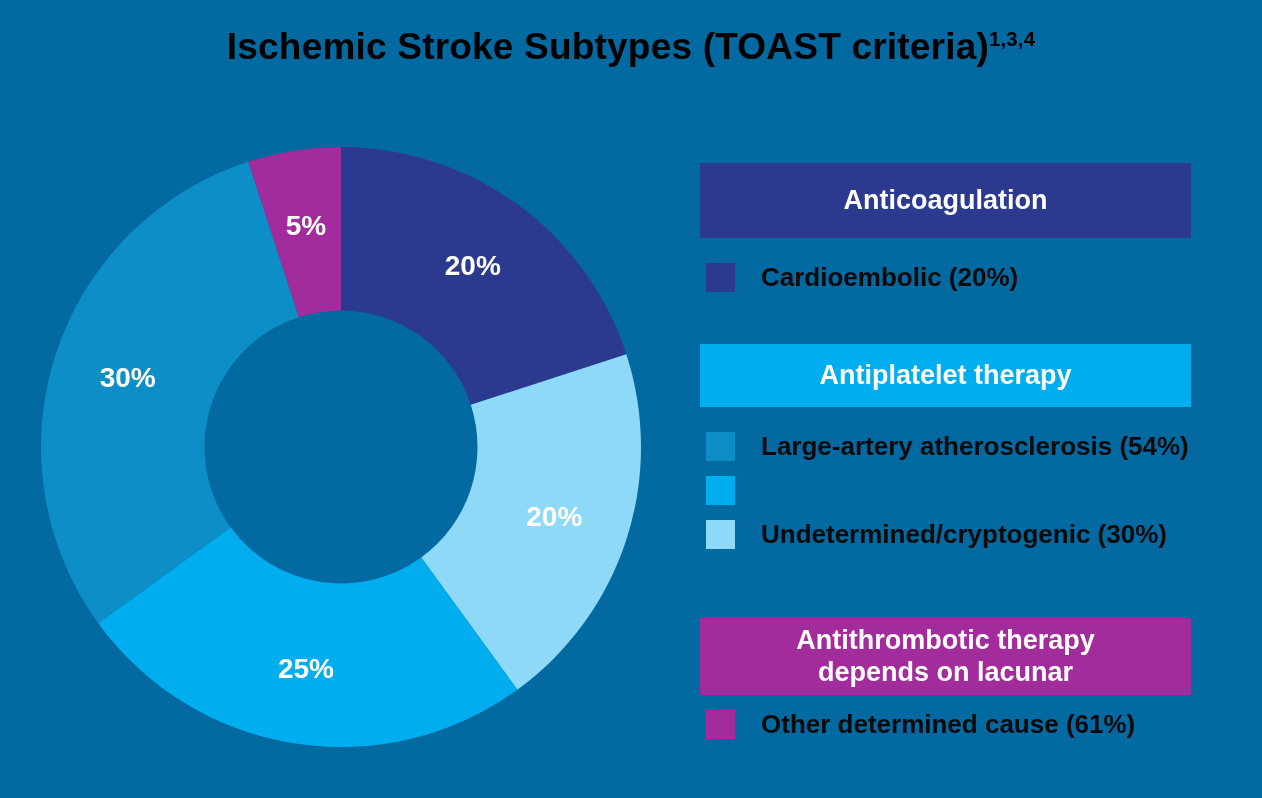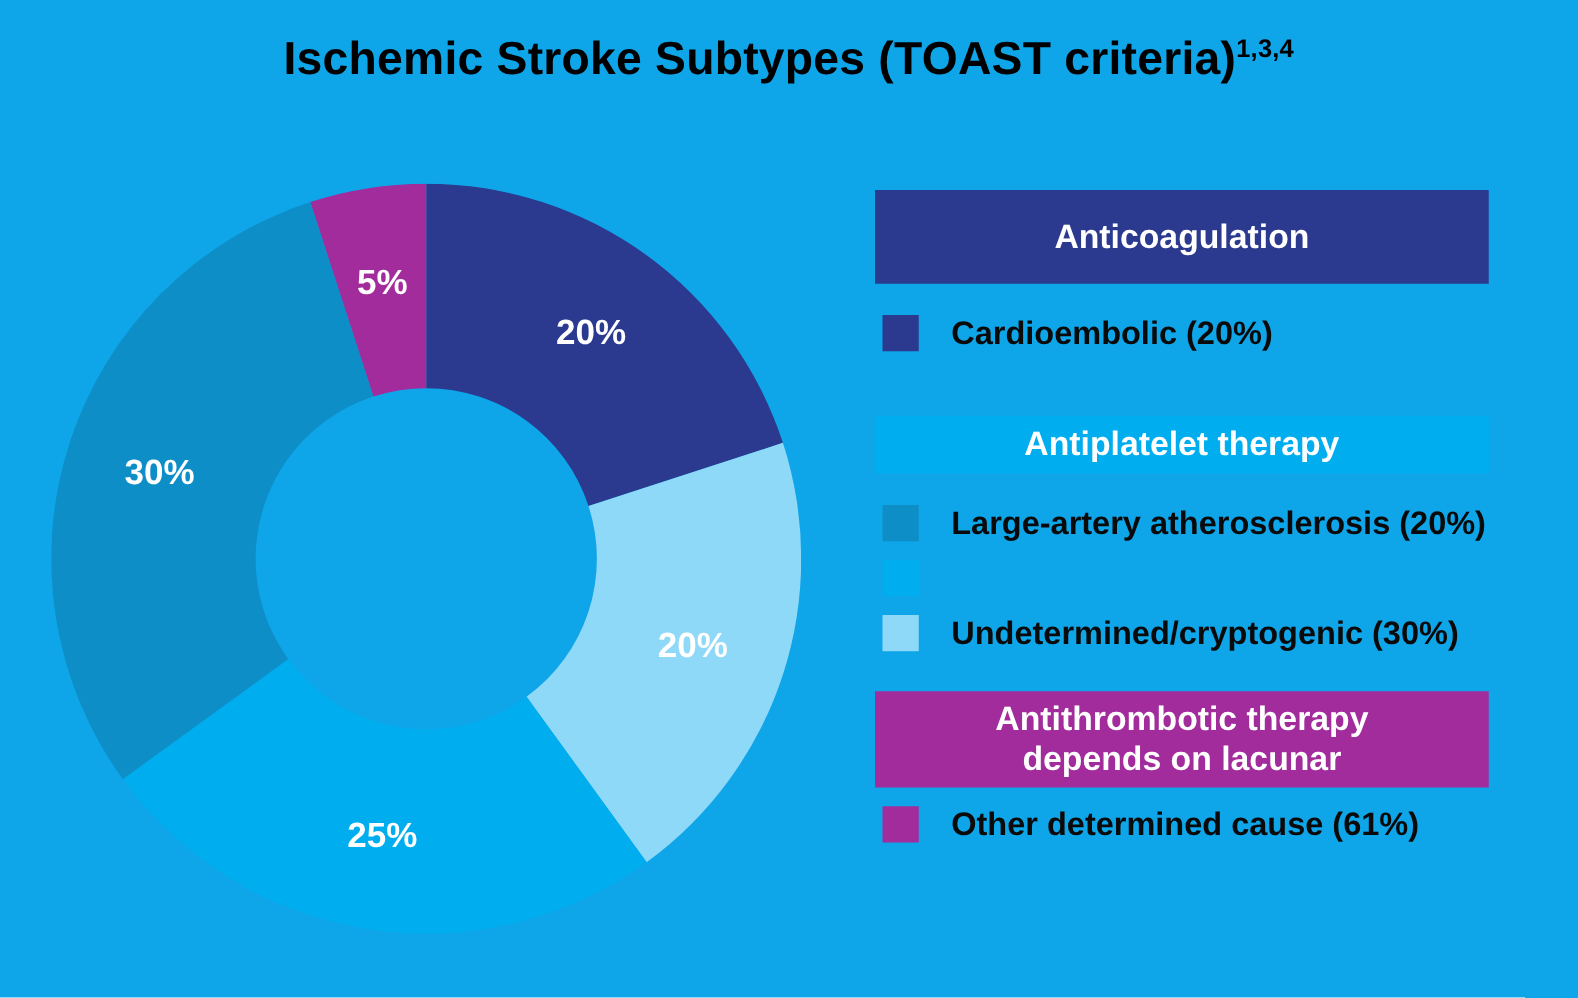--- a/index.html
+++ b/index.html
@@ -1,20 +1,20 @@
 <!DOCTYPE html>
 <html><head>
 <meta charset="utf-8">
 <style>
   html, body { margin: 0; padding: 0; background: #ffffff; }
   .page {
     position: relative;
     width: 1262px;
     height: 798px;
-    background: #0ea5e9;
+    background: #0369a1;
     font-family: "Liberation Sans", sans-serif;
     overflow: hidden;
   }
   .title {
     position: absolute;
     top: 26px;
     left: 0;
     width: 100%;
     text-align: center;
     font-size: 37px;
@@ -38,24 +38,25 @@
   }
   .banner {
     color: #ffffff;
     font-weight: bold;
     font-size: 27px;
     text-align: center;
     display: flex;
     flex-direction: column;
     justify-content: center;
     line-height: 1.18;
+    margin-top: 11px;
   }
   .banner1 { height: 75px; }
-  .banner2 { height: 46px; margin-top: 52px; }
-  .banner3 { height: 77px; margin-top: 32px; }
+  .banner2 { height: 63px; margin-top: 52px; }
+  .banner3 { height: 77px; margin-top: 69px; }
   .legend-item {
     display: flex;
     align-items: center;
     gap: 26px;
     height: 30px;
     padding-left: 6px;
     font-size: 26px;
     font-weight: bold;
     color: #0a0a0a;
   }
@@ -96,21 +97,21 @@
 
     <div class="legend-item mt-lg">
       <span class="swatch" style="background-color: rgb(43, 58, 143);"></span>
       <span>Cardioembolic (20%)</span>
     </div>
 
     <div class="banner banner2" style="background-color: rgb(0, 174, 239);">Antiplatelet therapy</div>
 
     <div class="legend-item mt-lg">
       <span class="swatch" style="background-color: rgb(14, 142, 198);"></span>
-      <span>Large-artery atherosclerosis (20%)</span>
+      <span>Large-artery atherosclerosis (54%)</span>
     </div>
 
     <div class="legend-item mt-sm">
       <span class="swatch" style="background-color: rgb(0, 174, 239);"></span>
     </div>
 
     <div class="legend-item mt-sm">
       <span class="swatch" style="background-color: rgb(143, 217, 248);"></span>
       <span>Undetermined/cryptogenic (30%)</span>
     </div>

